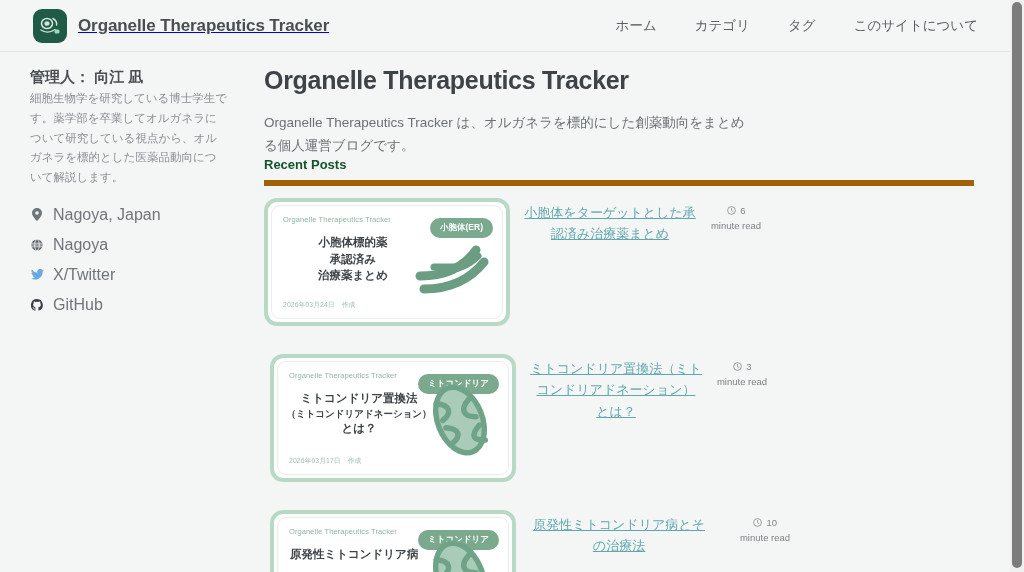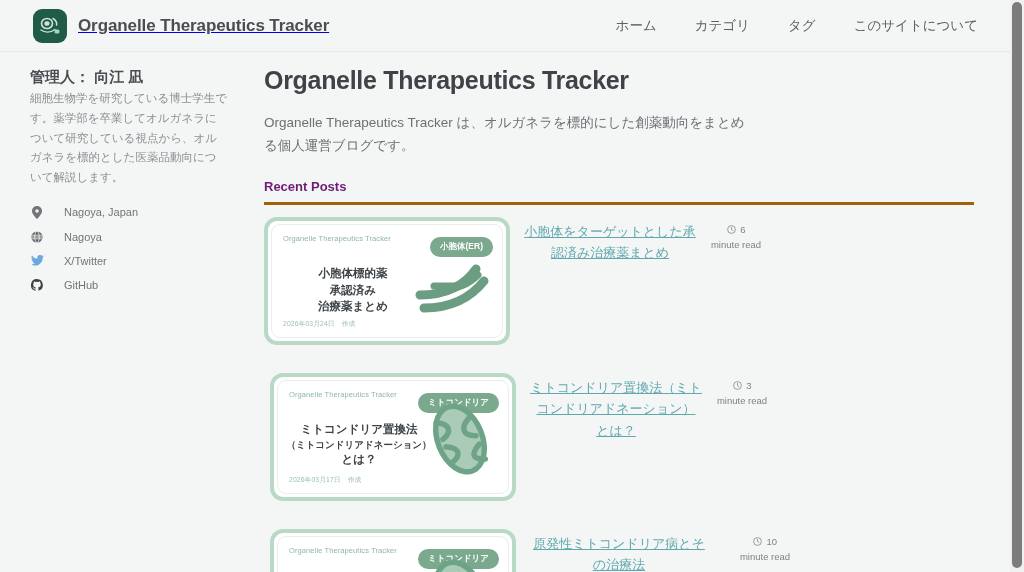--- a/index.html
+++ b/index.html
@@ -45,43 +45,43 @@
   .author-name {
     font-size: 15px; font-weight: bold; color: #494e52;
     margin-bottom: 2px; white-space: nowrap;
   }
   .author-bio {
     font-size: 11.5px; line-height: 1.72; color: #8a9094;
     margin-bottom: 18px;
   }
   .links { list-style: none; }
   .link-row {
-    display: flex; align-items: center; gap: 20px;
-    margin-bottom: 12px; font-size: 11px; color: #6f7579;
+    display: flex; align-items: center; gap: 9px;
+    margin-bottom: 12px; font-size: 16px; color: #6f7579;
     text-decoration: none;
   }
   .link-row .ico { width: 14px; display: flex; justify-content: center; flex: 0 0 14px; }
 
   
   .main {
     position: absolute; top: 52px; left: 258px;
     width: 756px; height: 520px;
     padding: 14px 40px 0 6px;
   }
   .page-title {
     font-size: 25px; font-weight: bold; color: #3e4347;
     letter-spacing: -0.3px; margin-bottom: 16px;
   }
   .page-lede {
     font-size: 13.5px; line-height: 1.72; color: #6a7074;
-    max-width: 490px; margin-bottom: 22px;
+    max-width: 490px; 
   }
   .section-head {
-    font-size: 13px; font-weight: bold; color: #701a75;
-    padding-bottom: 8px; border-bottom: 3px solid #a16207;
+    font-size: 13px; font-weight: bold; color: #14532d;
+    padding-bottom: 8px; border-bottom: 6px solid #a16207;
     margin-bottom: 12px;
   }
 
   
   .post { display: flex; align-items: flex-start; gap: 14px; margin-bottom: 28px; }
 
   .thumb-frame {
     flex: 0 0 auto;
     width: 246px; height: 128px;
     border: 4px solid #b8d9c6;
@@ -102,21 +102,21 @@
     font-size: 7.5px; color: #8fb8a3; letter-spacing: 0.1px;
   }
   .thumb-badge {
     position: absolute; top: 12px; right: 9px;
     background: #7aa98e; color: #ffffff;
     font-size: 8.5px; font-weight: bold;
     padding: 4px 10px; border-radius: 11px;
     white-space: nowrap;
   }
   .thumb-title {
-    position: absolute; left: 10px; top: 40px;
+    position: absolute; left: 10px; top: 28px;
     width: 142px;
     text-align: center;
     font-size: 11.5px; font-weight: bold; line-height: 1.42;
     color: #3e4347;
   }
   .thumb-title .sm { font-size: 9.5px; }
   .thumb-date {
     position: absolute; left: 11px; bottom: 8px;
     font-size: 6.8px; color: #9cbfae; letter-spacing: 0.1px;
   }

